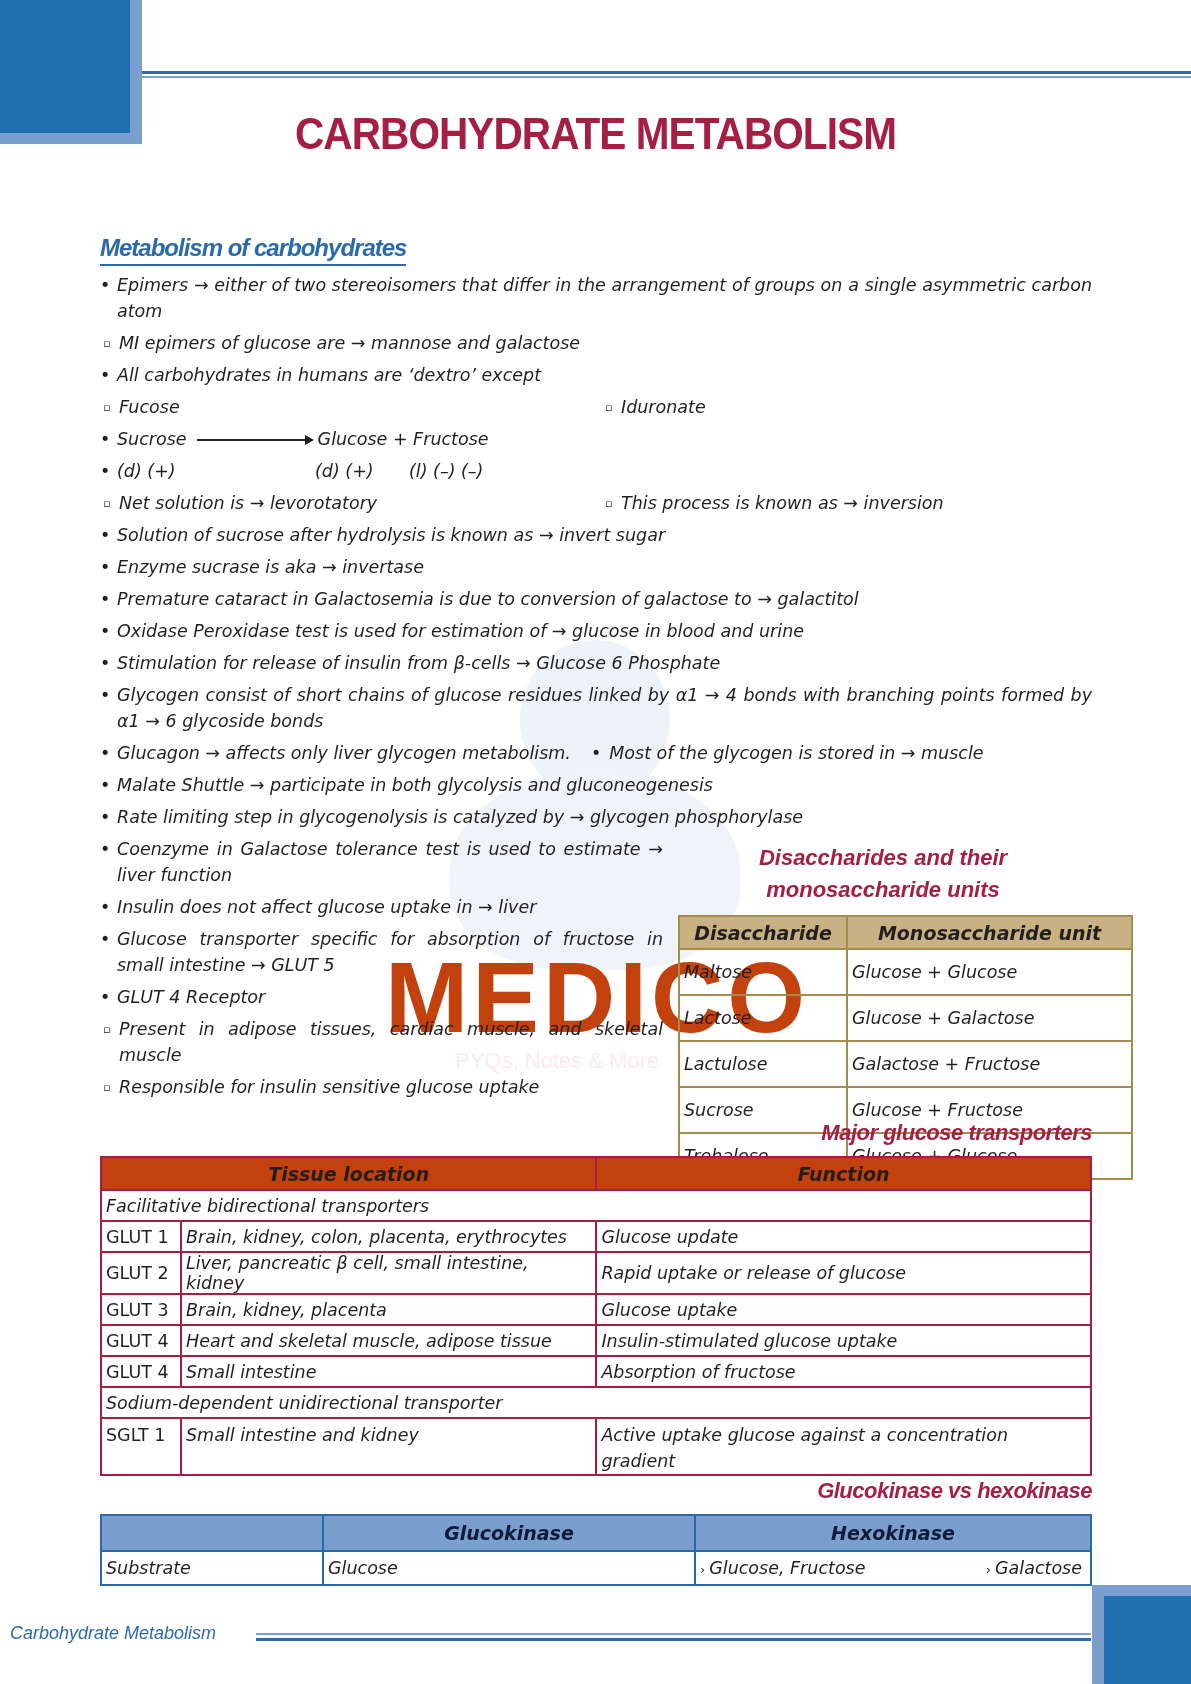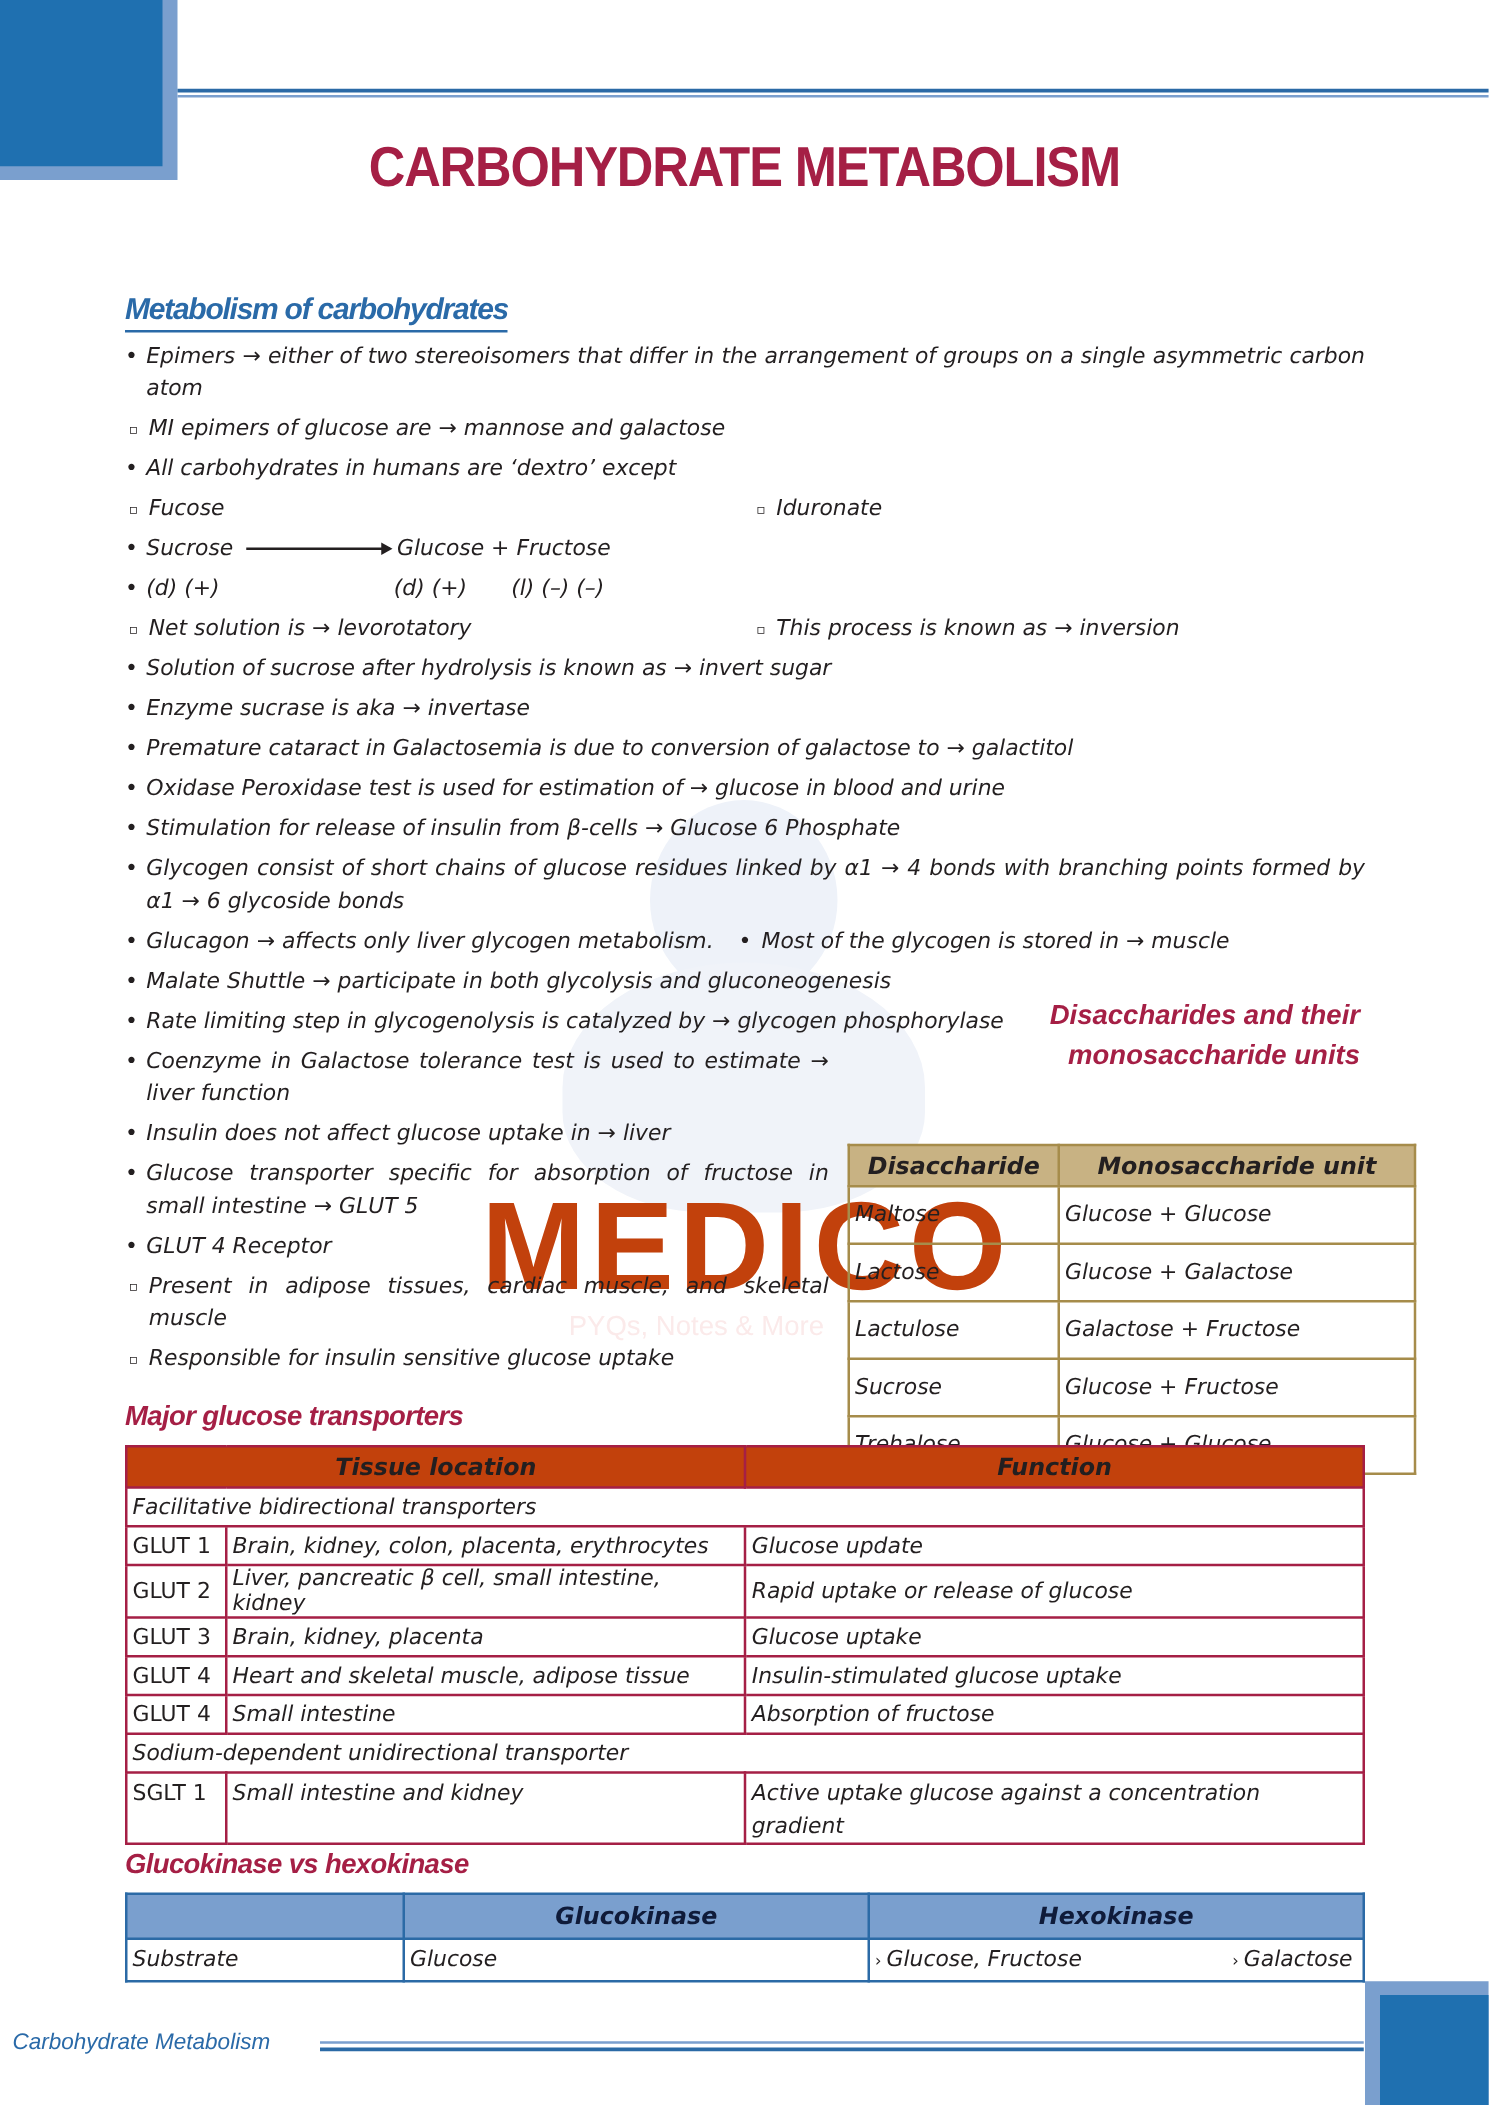--- a/index.html
+++ b/index.html
@@ -21,27 +21,27 @@
   .marker { position: absolute; left: 0; top: 0; font-style: normal; }
   .sub .marker { font-size: 11px; left: 3px; top: 1px; }
   .row-2col { display: flex; margin-bottom: 6px; }
   .row-2col .line { margin-bottom: 0; }
   .col-left { width: 502px; }
   .arrow-long { display: inline-block; width: 115px; height: 2px; background: #231f20; vertical-align: middle; margin: 0 6px 0 10px; position: relative; }
   .arrow-long::after { content: ""; position: absolute; right: -2px; top: -4px; border-left: 9px solid #231f20; border-top: 5px solid transparent; border-bottom: 5px solid transparent; }
 
   .narrow { width: 563px; }
 
-  .disacc-title { position: absolute; left: 678px; top: 796px; width: 410px; text-align: right; font-size: 22px; font-style: italic; font-weight: bold; color: #a51f45; line-height: 32px; font-family: "Liberation Sans", sans-serif; }
+  .disacc-title { position: absolute; left: 678px; top: 842px; width: 410px; text-align: center; font-size: 22px; font-style: italic; font-weight: bold; color: #a51f45; line-height: 32px; font-family: "Liberation Sans", sans-serif; }
   .disacc-table { position: absolute; left: 678px; top: 915px; width: 455px; border-collapse: collapse; font-style: italic; font-size: 17.5px; }
   .disacc-table th { background: #c8b283; border: 2px solid #a68c4b; font-weight: bold; height: 33px; font-size: 19px; }
   .disacc-table td { border: 2px solid #a68c4b; height: 31px; padding: 12px 4px; }
   .disacc-table td:first-child { width: 168px; }
 
-  .h-center { position: absolute; left: 100px; width: 992px; text-align: left; font-size: 22px; font-style: italic; font-weight: bold; color: #a51f45; font-family: "Liberation Sans", sans-serif; letter-spacing: -0.5px; }
+  .h-center { position: absolute; left: 100px; width: 992px; text-align: right; font-size: 22px; font-style: italic; font-weight: bold; color: #a51f45; font-family: "Liberation Sans", sans-serif; letter-spacing: -0.5px; }
 
   .glut-table { position: absolute; left: 100px; top: 1156px; width: 992px; border-collapse: collapse; font-style: italic; font-size: 17.5px; }
   .glut-table th { background: #c2410c; border: 2px solid #a51f45; height: 33px; font-size: 19px; }
   .glut-table td { border: 2px solid #a51f45; height: 31px; padding: 0 4px; vertical-align: middle; }
   .glut-table td.top { vertical-align: top; padding-top: 3px; line-height: 26px; }
   .glut-table td.id { width: 80px; font-style: normal; }
 
   .gk-table { position: absolute; left: 100px; top: 1514px; width: 992px; border-collapse: collapse; font-style: italic; font-size: 17.5px; }
   .gk-table th { background: #7a9fce; border: 2px solid #2b6aa6; height: 36px; font-size: 19px; color: #0f1b3a; }
   .gk-table td { border: 2px solid #2b6aa6; height: 34px; padding: 0 4px; }

